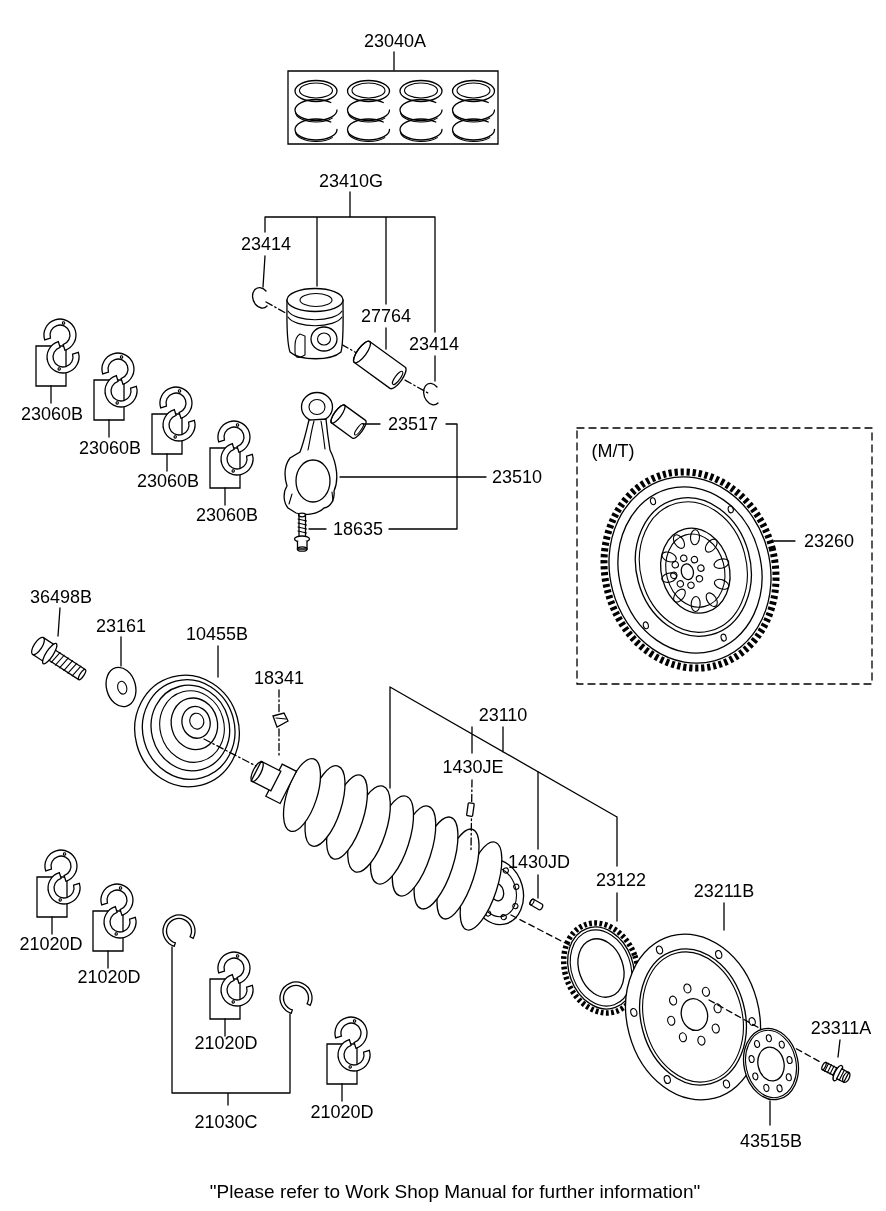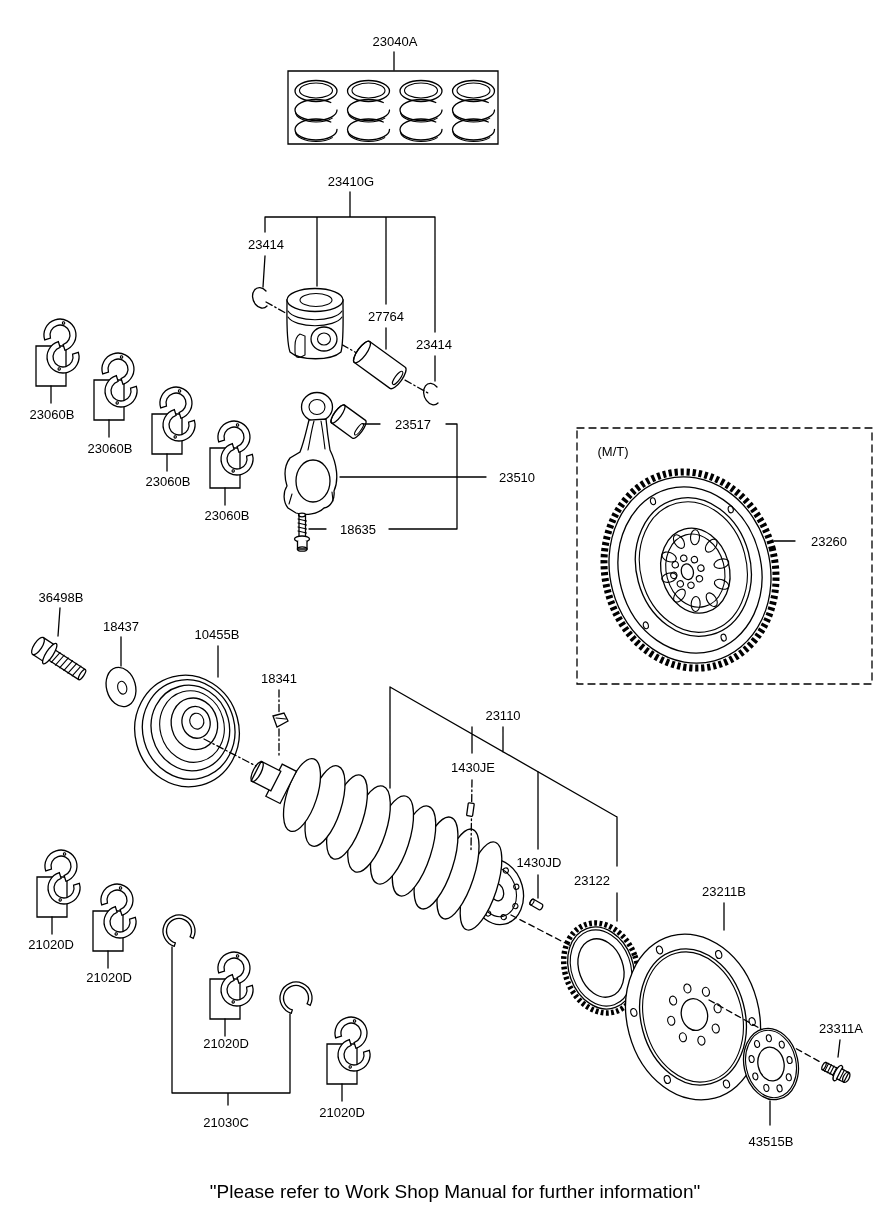--- a/index.html
+++ b/index.html
@@ -7,21 +7,21 @@
          font-family:"Liberation Sans",sans-serif;color:#000;}
   svg{position:absolute;left:0;top:0;}
   svg *{vector-effect:non-scaling-stroke;}
   .k{stroke:#000;stroke-width:1.3;fill:none;stroke-linecap:round;}
   .w{stroke:#000;stroke-width:1.3;fill:#fff;}
   .thin{stroke-width:1.1;}
   .dash{stroke-dasharray:6 4;}
   .dashdot{stroke-dasharray:7 3 1.5 3;}
   .boxdash{stroke-dasharray:7 5;}
   .teeth{stroke:#000;fill:none;}
-  .lbl{position:absolute;transform:translate(-50%,-50%);font-size:13px;line-height:1;
+  .lbl{position:absolute;transform:translate(-50%,-50%);font-size:18px;line-height:1;
        letter-spacing:0px;white-space:nowrap;}
   .footer{position:absolute;transform:translate(-50%,-50%);font-size:19px;white-space:nowrap;}
 </style>
 </head>
 <body>
 
 <div class="stage">
 
 <svg width="886" height="1211" viewBox="0 0 886 1211">
 
@@ -322,27 +322,27 @@
 <div class="lbl" style="left:413px;top:424px">23517</div>
 <div class="lbl" style="left:517px;top:477px">23510</div>
 <div class="lbl" style="left:358px;top:529px">18635</div>
 <div class="lbl" style="left:52px;top:414px">23060B</div>
 <div class="lbl" style="left:110px;top:448px">23060B</div>
 <div class="lbl" style="left:168px;top:481px">23060B</div>
 <div class="lbl" style="left:227px;top:515px">23060B</div>
 <div class="lbl" style="left:613px;top:451px">(M/T)</div>
 <div class="lbl" style="left:829px;top:541px">23260</div>
 <div class="lbl" style="left:61px;top:597px">36498B</div>
-<div class="lbl" style="left:121px;top:626px">18437</div>
+<div class="lbl" style="left:121px;top:626px">23161</div>
 <div class="lbl" style="left:217px;top:634px">10455B</div>
 <div class="lbl" style="left:279px;top:678px">18341</div>
 <div class="lbl" style="left:503px;top:715px">23110</div>
 <div class="lbl" style="left:473px;top:767px">1430JE</div>
 <div class="lbl" style="left:539px;top:862px">1430JD</div>
-<div class="lbl" style="left:592px;top:880px">23122</div>
+<div class="lbl" style="left:621px;top:880px">23122</div>
 <div class="lbl" style="left:724px;top:891px">23211B</div>
 <div class="lbl" style="left:841px;top:1028px">23311A</div>
 <div class="lbl" style="left:771px;top:1141px">43515B</div>
 <div class="lbl" style="left:51px;top:944px">21020D</div>
 <div class="lbl" style="left:109px;top:977px">21020D</div>
 <div class="lbl" style="left:226px;top:1043px">21020D</div>
 <div class="lbl" style="left:342px;top:1112px">21020D</div>
 <div class="lbl" style="left:226px;top:1122px">21030C</div>
 
 <div class="footer" style="left:455px;top:1192px">"Please refer to Work Shop Manual for further information"</div>

